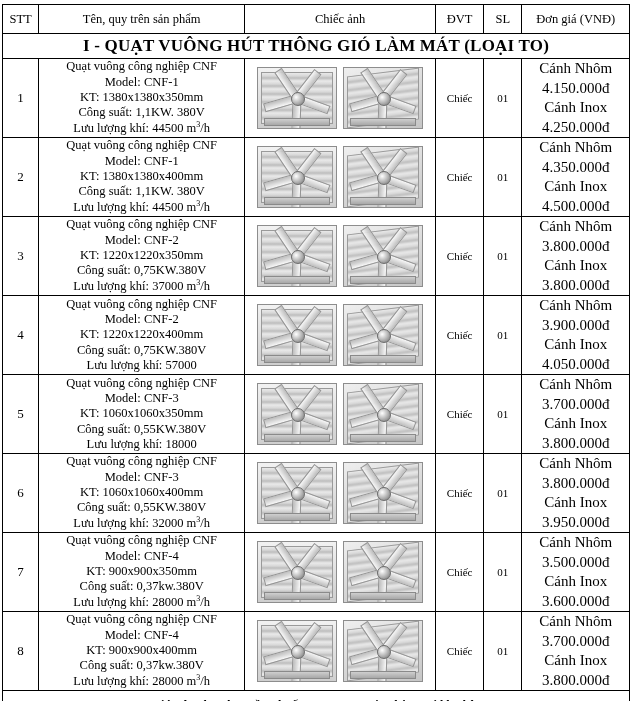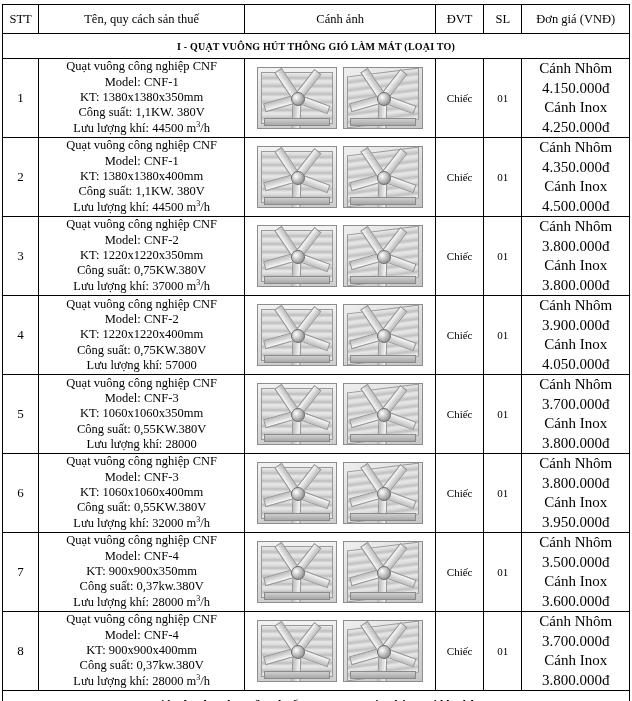--- a/index.html
+++ b/index.html
@@ -41,21 +41,21 @@
   .col-stt { width: 36px; }
   .col-name { width: 205px; }
   .col-img  { width: 190px; }
   .col-dvt  { width: 48px; }
   .col-sl   { width: 38px; }
   .col-price{ width: 107px; }
 
   .section-row td {
     height: 24px;
     font-weight: bold;
-    font-size: 10px;
+    font-size: 17px;
     letter-spacing: 0.2px;
   }
 
   .item-row td {
     height: 72px;
   }
   .stt-cell {
     font-size: 13px;
   }
   .name-cell {
@@ -178,22 +178,22 @@
       <col class="col-stt">
         <col class="col-name">
         <col class="col-img">
       <col class="col-dvt">
         <col class="col-sl">
         <col class="col-price">
     </colgroup>
     <thead>
       <tr>
         <th>STT</th>
-        <th>Tên, quy cách sản thuế</th>
-        <th>Cánh ảnh</th>
+        <th>Tên, quy trên sản phẩm</th>
+        <th>Chiếc ảnh</th>
         <th>ĐVT</th>
         <th>SL</th>
         <th>Đơn giá (VNĐ)</th>
       </tr>
     </thead>
     <tbody id="tbody">
       <tr class="section-row">
         <td colspan="6">I - QUẠT VUÔNG HÚT THÔNG GIÓ LÀM MÁT (LOẠI TO)</td>
       </tr>
     <tr class="item-row">
@@ -364,21 +364,21 @@
             <div>4.050.000đ</div>
           </td>
         </tr>
         <tr class="item-row">
           <td class="stt-cell">5</td>
           <td class="name-cell">
             <div>Quạt vuông công nghiệp CNF</div>
             <div>Model: CNF-3</div>
             <div>KT: 1060x1060x350mm</div>
             <div>Công suất: 0,55KW.380V</div>
-            <div>Lưu lượng khí: 28000</div>
+            <div>Lưu lượng khí: 18000</div>
           </td>
           <td class="img-cell">
             <div class="img-wrap">
               <div class="fan">
                 <div class="louver"></div>
                 <div class="blade b1"></div>
                 <div class="blade b2"></div>
                 <div class="blade b3"></div>
                 <div class="blade b4"></div>
                 <div class="blade b5"></div>

